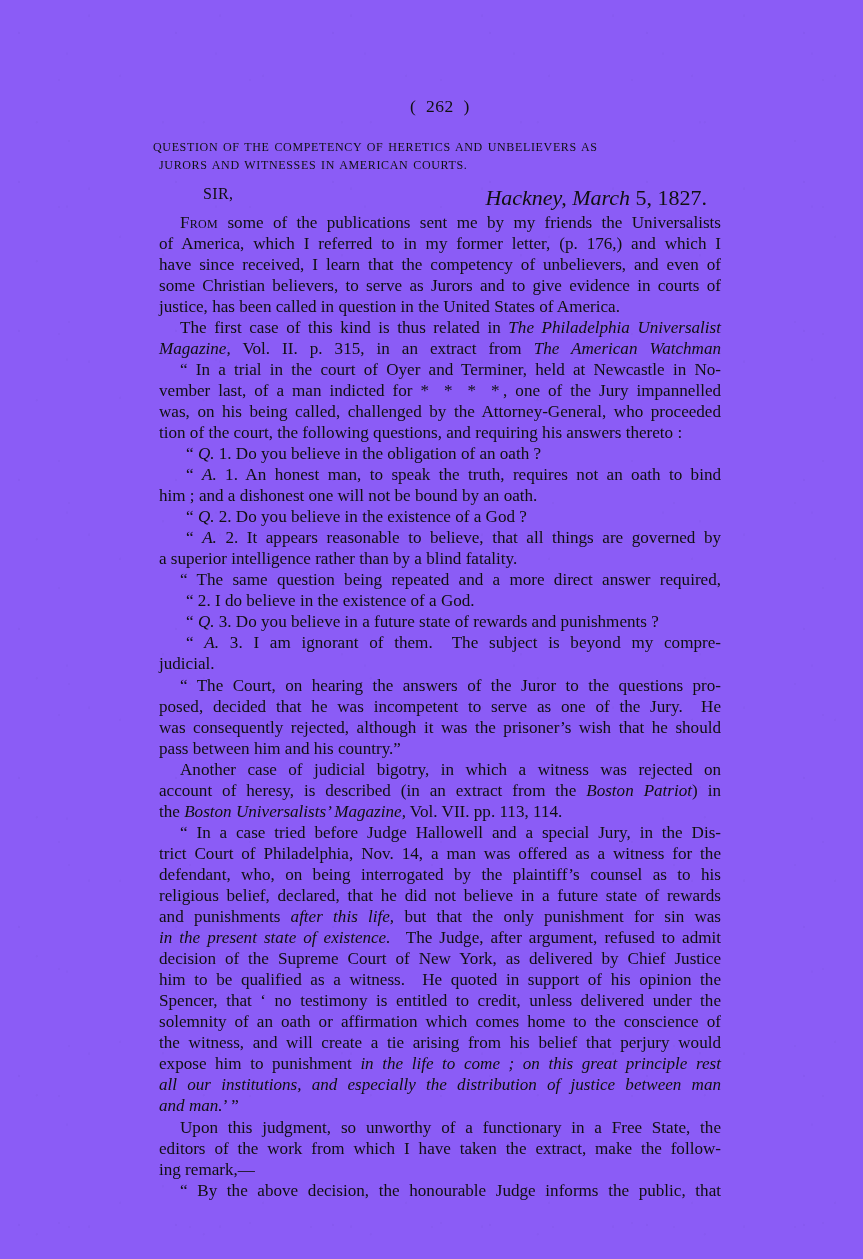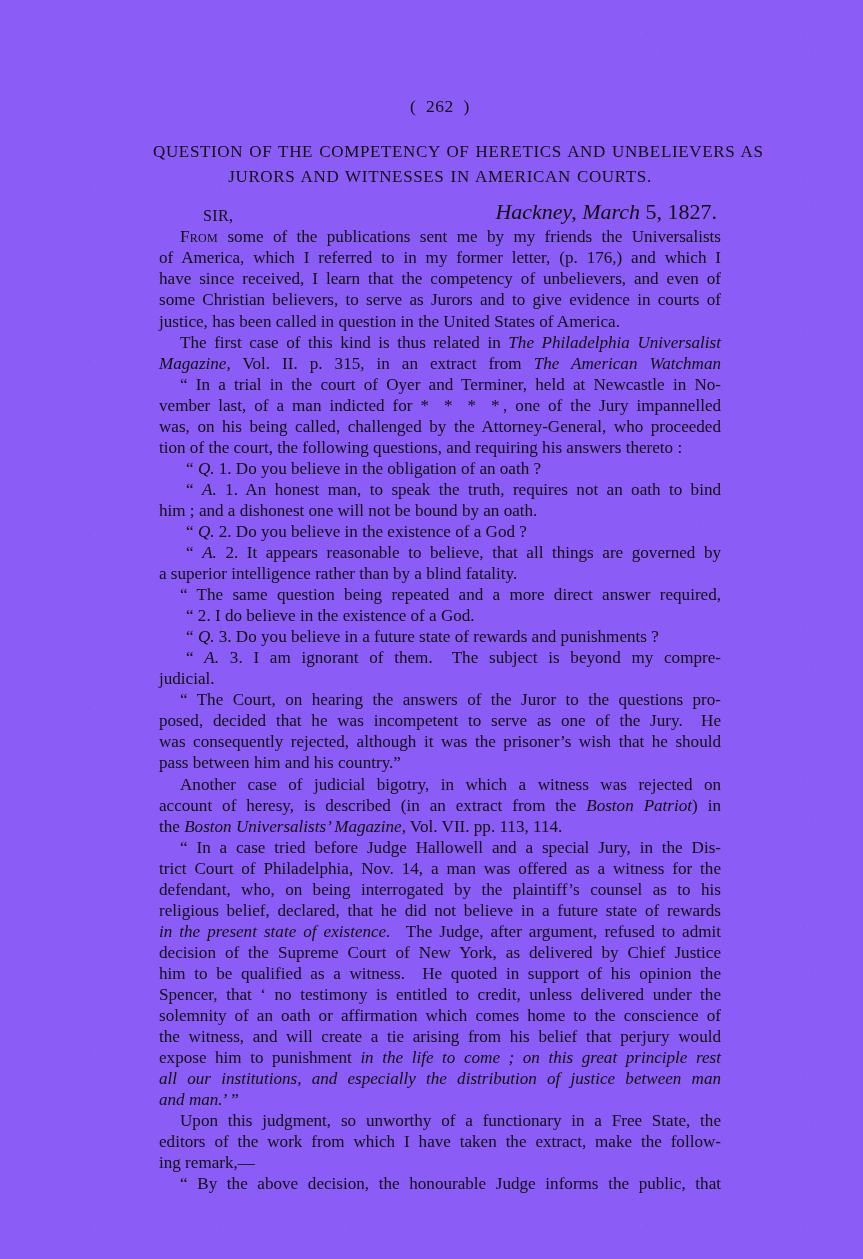--- a/index.html
+++ b/index.html
@@ -47,38 +47,38 @@
   .folio {
     text-align: center;
     font-size: 17.5px;
     letter-spacing: .5px;
     margin: 0 0 22px 0;
     white-space: pre;
   }
 
   
   .heading {
-    text-align: center;
-    font-size: 17px;
+    text-align: left;
+    font-size: 12px;
     font-variant: small-caps;
     letter-spacing: .65px;
     line-height: 1.48;
     margin: 0 0 10px 0;
     word-spacing: 1.2px;
   }
   .heading .l1 { display: block; white-space: nowrap; margin-left: -6px; }
   .heading .l2 { display: block; }
 
   
   .salut-row {
     display: flex;
     justify-content: space-between;
-    align-items: flex-end;
+    align-items: flex-start;
     font-size: 17px;
-    margin: 0 0 1px 0;
+    margin: 0 10px 1px 0;
   }
   .salut {
     font-variant: small-caps;
     letter-spacing: .4px;
     padding-left: 44px;
     font-size: 16px;
   }
   .dateline {
     font-style: italic;
     font-size: 22px;
@@ -195,20 +195,21 @@
       <span class="line j indent1">Another case of judicial bigotry, in which a witness was rejected on</span>
       <span class="line j">account of heresy, is described (in an extract from the <i>Boston Patriot</i>) in</span>
       <span class="line">the <i>Boston Universalists’ Magazine,</i> Vol. VII. pp. 113, 114.</span>
     </p>
 
     <p class="para">
       <span class="line j indent1">“ In a case tried before Judge Hallowell and a special Jury, in the Dis-</span>
       <span class="line j">trict Court of Philadelphia, Nov. 14, a man was offered as a witness for the</span>
       <span class="line j">defendant, who, on being interrogated by the plaintiff’s counsel as to his</span>
       <span class="line j">religious belief, declared, that he did not believe in a future state of rewards</span>
+      <span class="line j">and punishments <i>after this life,</i> but that the only punishment for sin was</span>
       <span class="line j"><i>in the present state of existence.</i>  The Judge, after argument, refused to admit</span>
       <span class="line j">decision of the Supreme Court of New York, as delivered by Chief Justice</span>
       <span class="line j">him to be qualified as a witness.  He quoted in support of his opinion the</span>
       <span class="line j">Spencer, that ‘ no testimony is entitled to credit, unless delivered under the</span>
       <span class="line j">solemnity of an oath or affirmation which comes home to the conscience of</span>
       <span class="line j">the witness, and will create a tie arising from his belief that perjury would</span>
       <span class="line j">expose him to punishment <i>in the life to come ; on this great principle rest</i></span>
       <span class="line j"><i>all our institutions, and especially the distribution of justice between man</i></span>
       <span class="line"><i>and man.</i>’ ”</span>
     </p>

